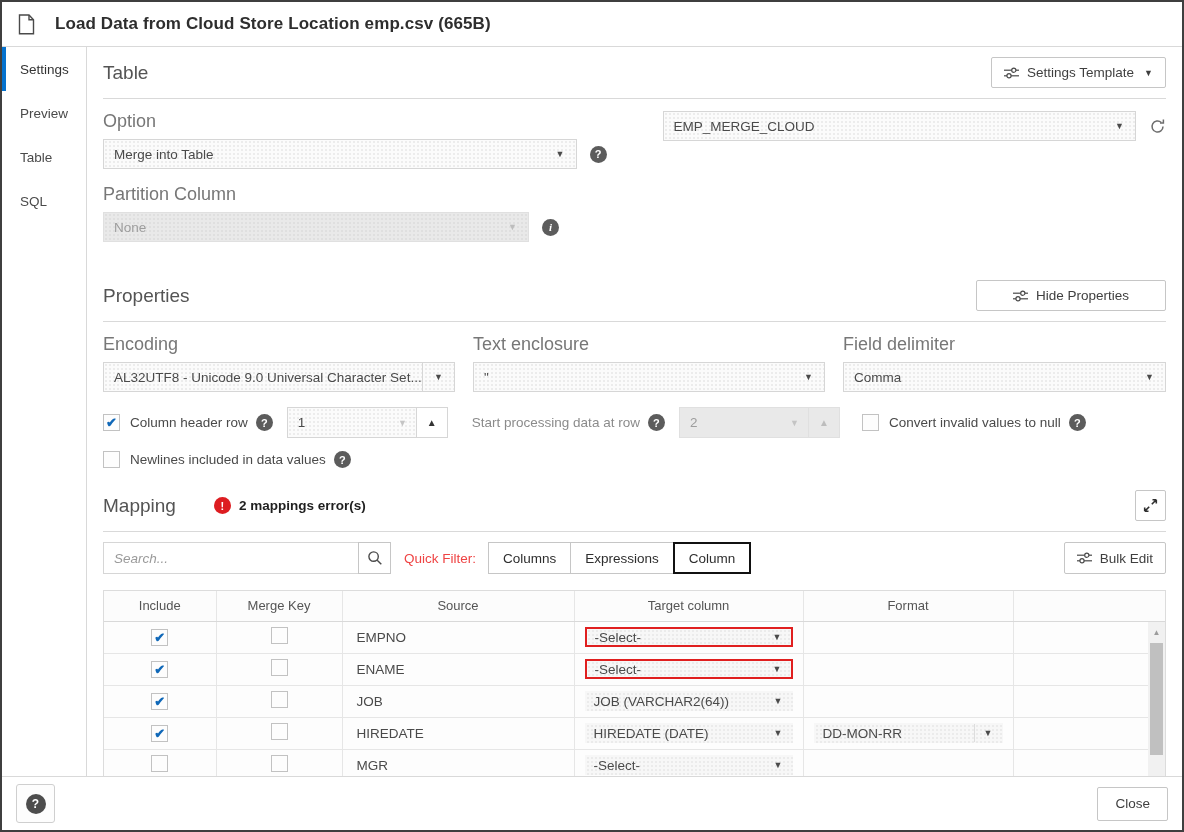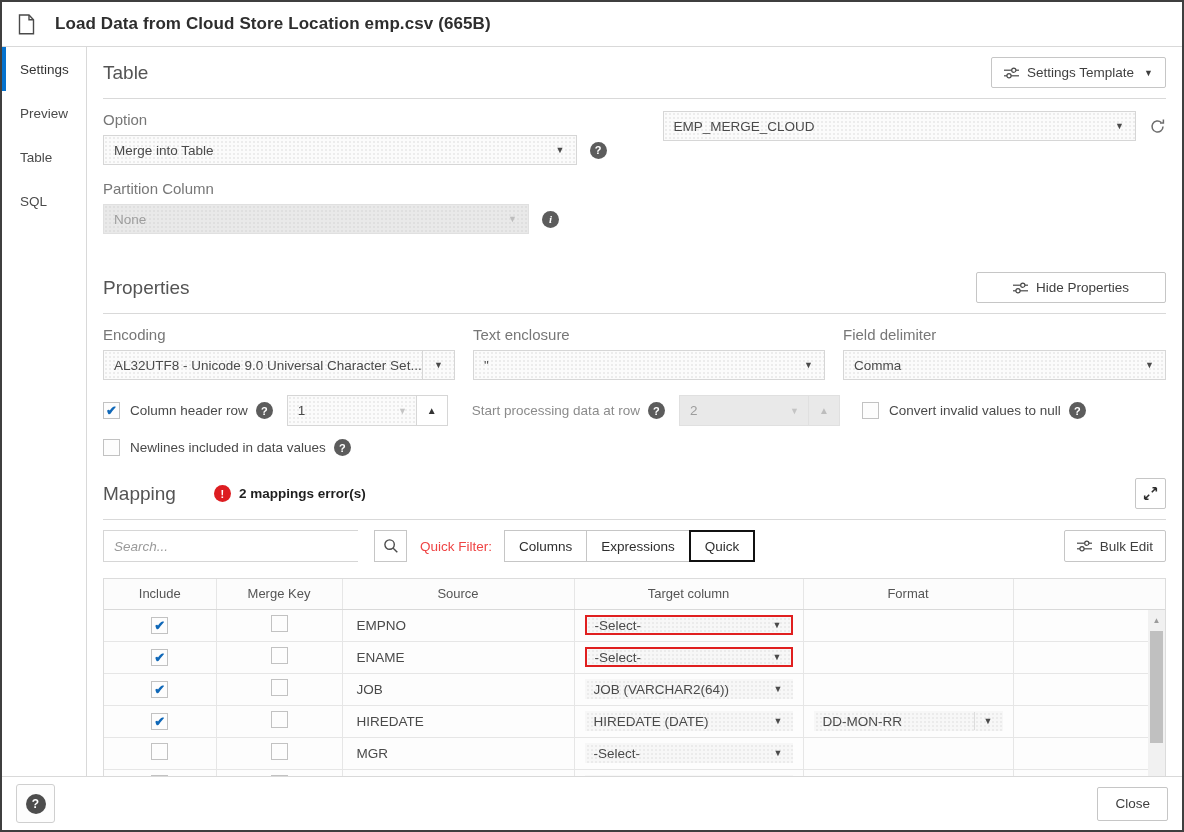--- a/index.html
+++ b/index.html
@@ -20,21 +20,21 @@
 
   .content { flex:1; padding:8px 16px 0 16px; overflow:hidden; min-width:0; }
 
   .section-head { display:flex; align-items:center; border-bottom:1px solid #d9d9d9; padding:2px 0 10px; min-height:40px; }
   .section-head h2 { font-size:19px; font-weight:400; color:#545454; }
   .head-right { margin-left:auto; }
 
   .btn { display:inline-flex; align-items:center; gap:8px; height:31px; padding:0 12px; background:#fff; border:1px solid #c6c6c6; border-radius:2px; font-size:13.5px; color:#3f3f3f; cursor:pointer; font-family:inherit; }
   .btn .caret { font-size:9px; color:#3f3f3f; margin-left:2px; }
 
-  .field-label { display:block; font-size:15px; color:#777; margin-bottom:7px; }
+  .field-label { display:block; font-size:18px; color:#777; margin-bottom:7px; }
   .grid2 { display:grid; grid-template-columns:1fr 1fr; column-gap:56px; margin-top:12px; }
   .grid3 { display:grid; grid-template-columns:352px 352px 1fr; column-gap:18px; margin-top:12px; }
   .fieldrow { display:flex; align-items:center; gap:13px; }
 
   .dotted { background-color:#fbfbfb; background-image:radial-gradient(#ececec 0.8px, transparent 0.8px); background-size:4px 4px; }
   .select { flex:1; height:30px; border:1px solid #d6d6d6; display:flex; align-items:center; padding:0 0 0 10px; font-size:13.5px; color:#4a4a4a; cursor:pointer; min-width:0; }
   .select .val { flex:1; white-space:nowrap; overflow:hidden; }
   .select .caret { font-size:9px; color:#4a4a4a; padding:0 11px; }
   .select.split .caret { border-left:1px solid #d6d6d6; align-self:stretch; display:flex; align-items:center; }
   .select.disabled { background:#e9e9e9; background-image:radial-gradient(#dfdfdf 0.8px, transparent 0.8px); background-size:4px 4px; border-color:#e0e0e0; color:#9d9d9d; cursor:default; }
@@ -57,21 +57,21 @@
   .spinner .spin-up { width:31px; border:1px solid #d6d6d6; border-left:none; background:#fff; display:flex; align-items:center; justify-content:center; font-size:10px; color:#333; cursor:pointer; }
   .spinner.disabled .spin-field { background:#e9e9e9; color:#9d9d9d; border-color:#e0e0e0; }
   .spinner.disabled .spin-up { background:#e9e9e9; color:#bdbdbd; border-color:#e0e0e0; cursor:default; }
 
   
   .map-head { margin-top:20px; }
   .map-head .err-sum { display:flex; align-items:center; gap:8px; margin-left:38px; font-size:13.5px; font-weight:700; color:#1f1f1f; }
   .icon-btn { width:31px; height:31px; display:inline-flex; align-items:center; justify-content:center; background:#fff; border:1px solid #c6c6c6; border-radius:2px; cursor:pointer; }
 
   .filter-row { display:flex; align-items:center; margin-top:10px; }
-  .search-wrap { display:flex;gap:16px; }
+  .search-wrap { display:flex; }
   .search-input { width:255px; height:32px; border:1px solid #d6d6d6; border-right:none; padding:0 10px; font-size:13.5px; font-style:italic; color:#888; font-family:inherit; outline:none; }
   .search-input::placeholder { color:#9a9a9a; font-style:italic; }
   .search-btn { width:33px; height:32px; background:#fff; border:1px solid #c6c6c6; display:flex; align-items:center; justify-content:center; cursor:pointer; }
   .qf-label { margin:0 12px 0 13px; font-size:13.5px; color:#ef4444; }
   .qf-group { display:flex; }
   .qf-btn { height:32px; padding:0 14px; background:#fff; border:1px solid #c6c6c6; margin-left:-1px; font-size:13.5px; color:#2e2e2e; cursor:pointer; font-family:inherit; }
   .qf-btn:first-child { margin-left:0; }
   .qf-btn.active { border:2px solid #111; position:relative; z-index:2; }
 
   
@@ -282,21 +282,21 @@
                 <circle cx="6.6" cy="6.6" r="4.7"></circle>
                   <line x1="10.2" y1="10.2" x2="14.3" y2="14.3"></line>
               </svg>
             </span>
           </button>
         </div>
         <span class="qf-label">Quick Filter:</span>
         <div class="qf-group">
           <button class="qf-btn">Columns</button>
           <button class="qf-btn">Expressions</button>
-          <button class="qf-btn active">Quick</button>
+          <button class="qf-btn active">Column</button>
         </div>
         <div class="head-right">
           <button class="btn" style="height:32px;">
             <span>
               <svg width="15" height="12" viewBox="0 0 15 12" stroke="#4a4a4a" stroke-width="1.2" fill="#fff">
                 <line x1="0" y1="3.2" x2="15" y2="3.2"></line>
                   <circle cx="9.8" cy="3.2" r="2.1"></circle>
                 <line x1="0" y1="8.8" x2="15" y2="8.8"></line>
                   <circle cx="5" cy="8.8" r="2.1"></circle>
               </svg>

